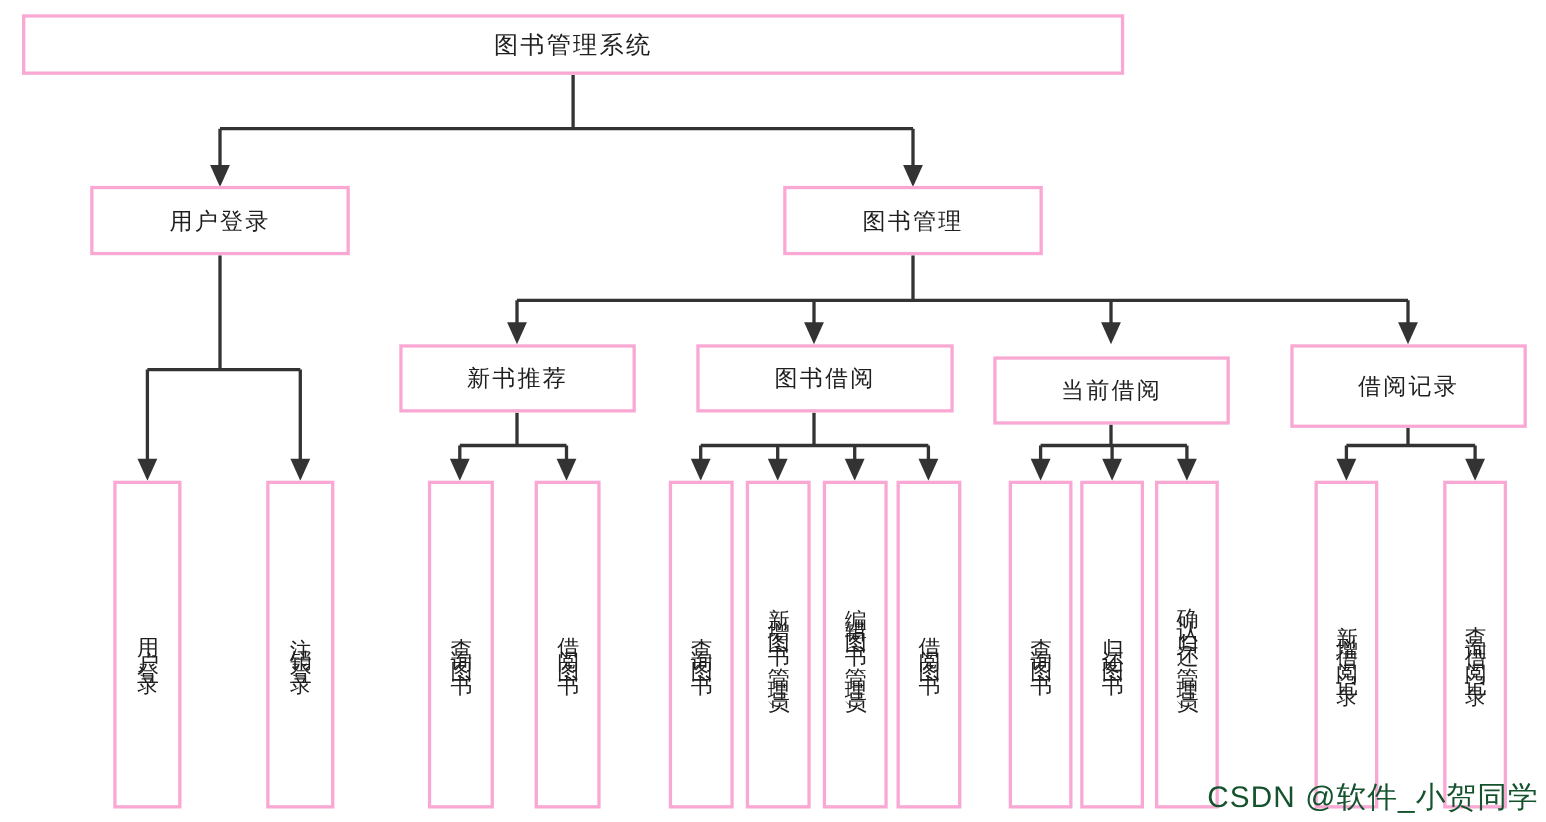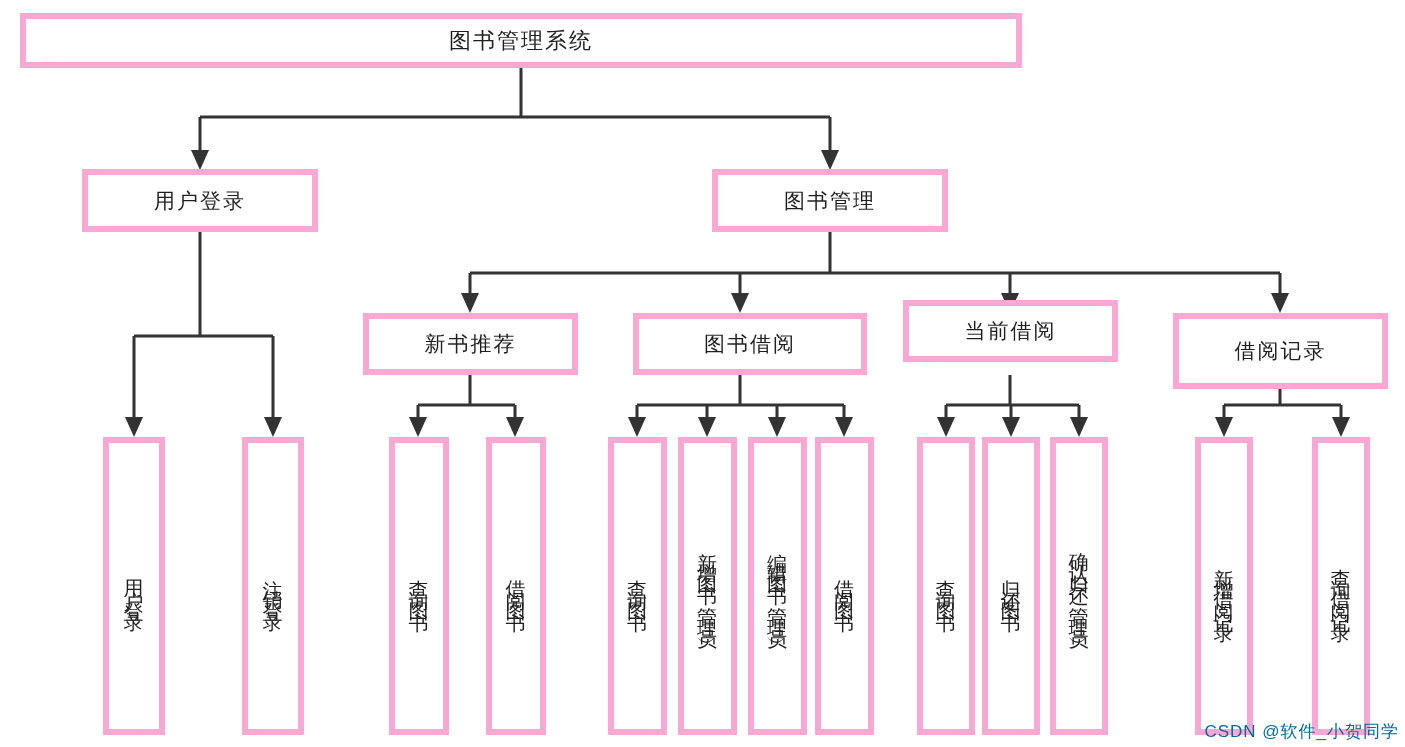--- a/index.html
+++ b/index.html
@@ -9,21 +9,21 @@
     width:1405px;height:747px;
     background:#ffffff;
     overflow:hidden;
   }
   .wires{position:absolute;left:0;top:0;z-index:1;}
   .wires path{fill:none;stroke:#333333;stroke-width:3;}
   .wires polygon{fill:#333333;stroke:none;}
   .box{
     position:absolute;
     box-sizing:border-box;
-    border:6px solid #f9a8d4;
+    border:3px solid #f9a8d4;
     background:#ffffff;
     display:flex;
     align-items:center;
     justify-content:center;
     color:#1f1f1f;
     z-index:2;
     font-family:Liberation Serif, serif;
   }
   .h-label{font-size:21px;letter-spacing:2px;white-space:nowrap;}
   .root-label{font-size:22px;letter-spacing:2px;}
@@ -33,22 +33,22 @@
     font-size:20px;
     letter-spacing:11px;
     line-height:1;
     white-space:nowrap;
   }
   .watermark{
     position:absolute;
     right:6px;
     bottom:4px;
     z-index:10;
-    font-size:17px;
-    color:#0369a1;
+    font-size:27px;
+    color:#14532d;
     letter-spacing:1px;
     white-space:nowrap;
   }
 </style>
 </head>
 <body>
 
 <div class="stage">
 
   <svg class="wires" width="1405" height="747" viewBox="0 0 1405 747">
@@ -104,21 +104,21 @@
   <div class="box" style="left:363px;top:313px;width:215px;height:62px">
     <span class="h-label">新书推荐</span>
   </div>
 
   <div class="box" style="left:712px;top:169px;width:236px;height:63px">
     <span class="h-label">图书管理</span>
   </div>
   <div class="box" style="left:633px;top:313px;width:234px;height:62px">
     <span class="h-label">图书借阅</span>
   </div>
-  <div class="box" style="left:903px;top:300px;width:215px;height:62px">
+  <div class="box" style="left:903px;top:324px;width:215px;height:62px">
     <span class="h-label">当前借阅</span>
   </div>
   <div class="box" style="left:1173px;top:313px;width:215px;height:76px">
     <span class="h-label">借阅记录</span>
   </div>
 
   <div class="box" style="left:103px;top:437px;width:62px;height:298px">
     <span class="v-label">用户登录</span>
   </div>
   <div class="box" style="left:242px;top:437px;width:62px;height:298px">

